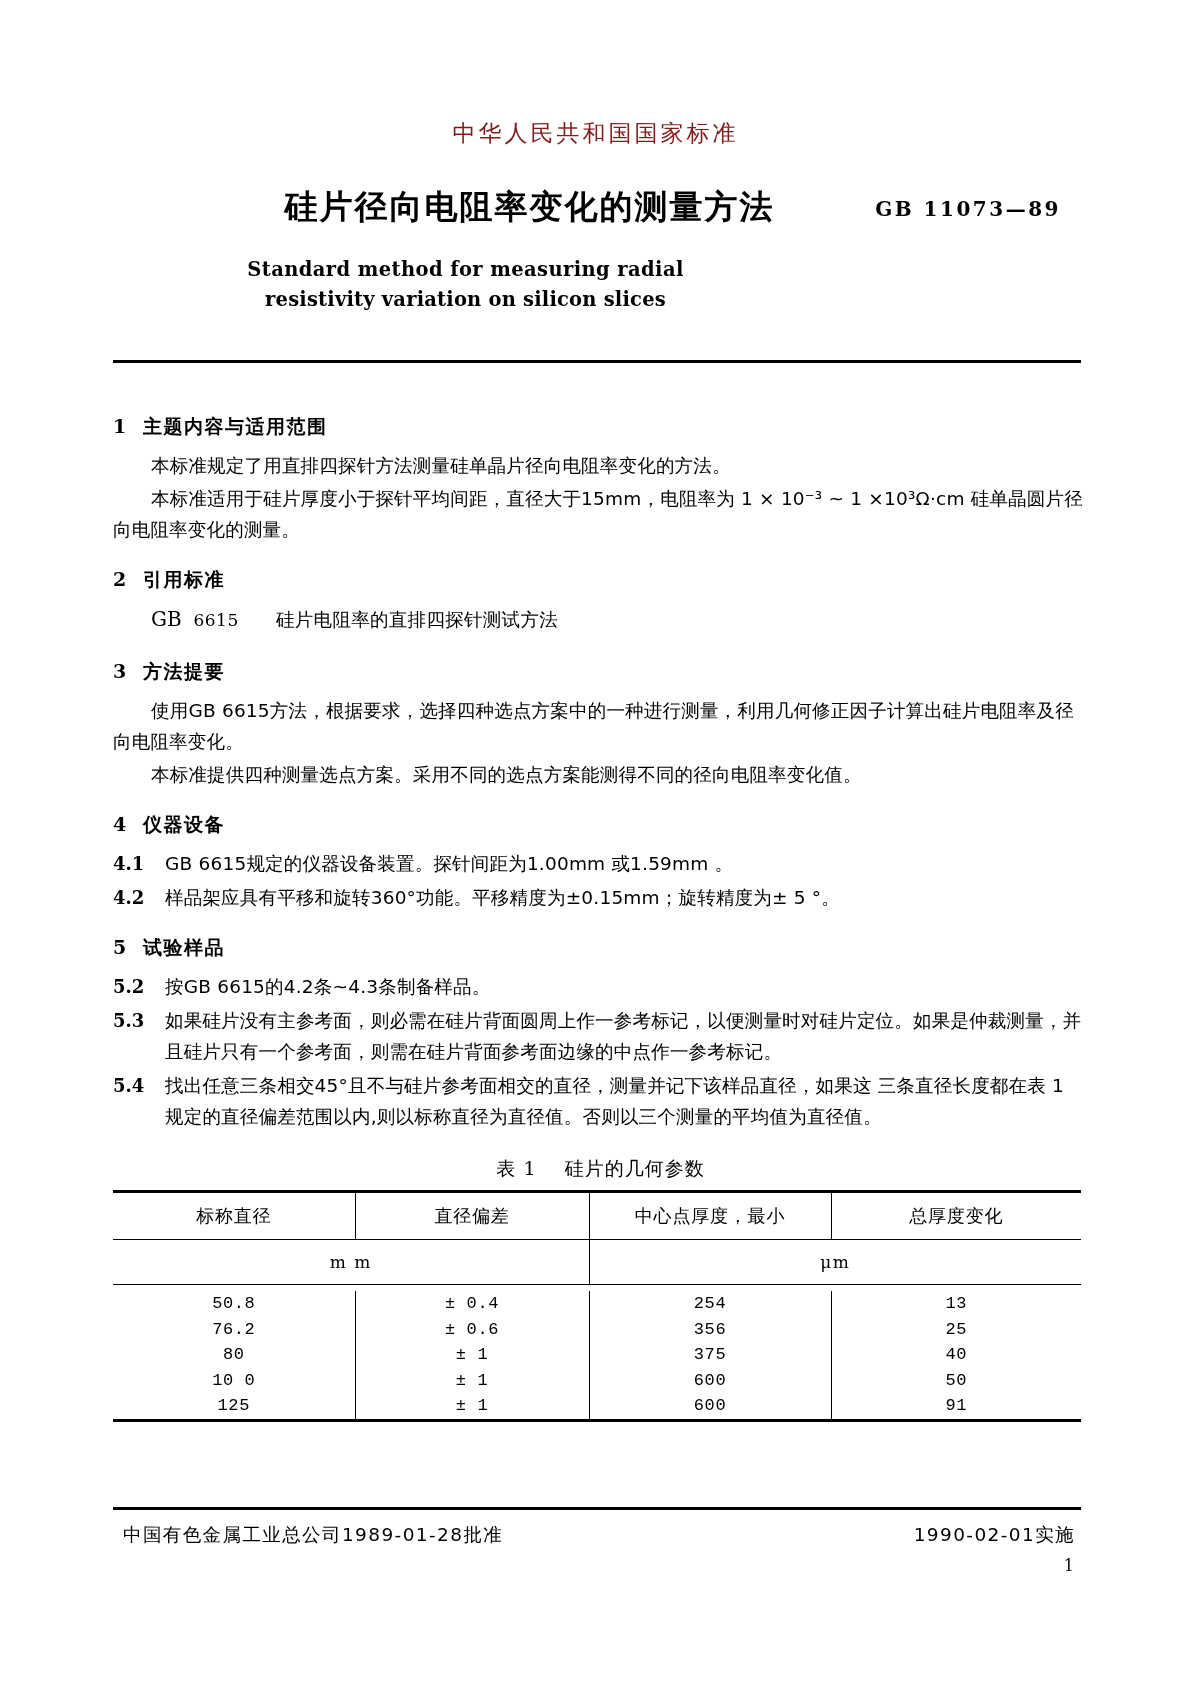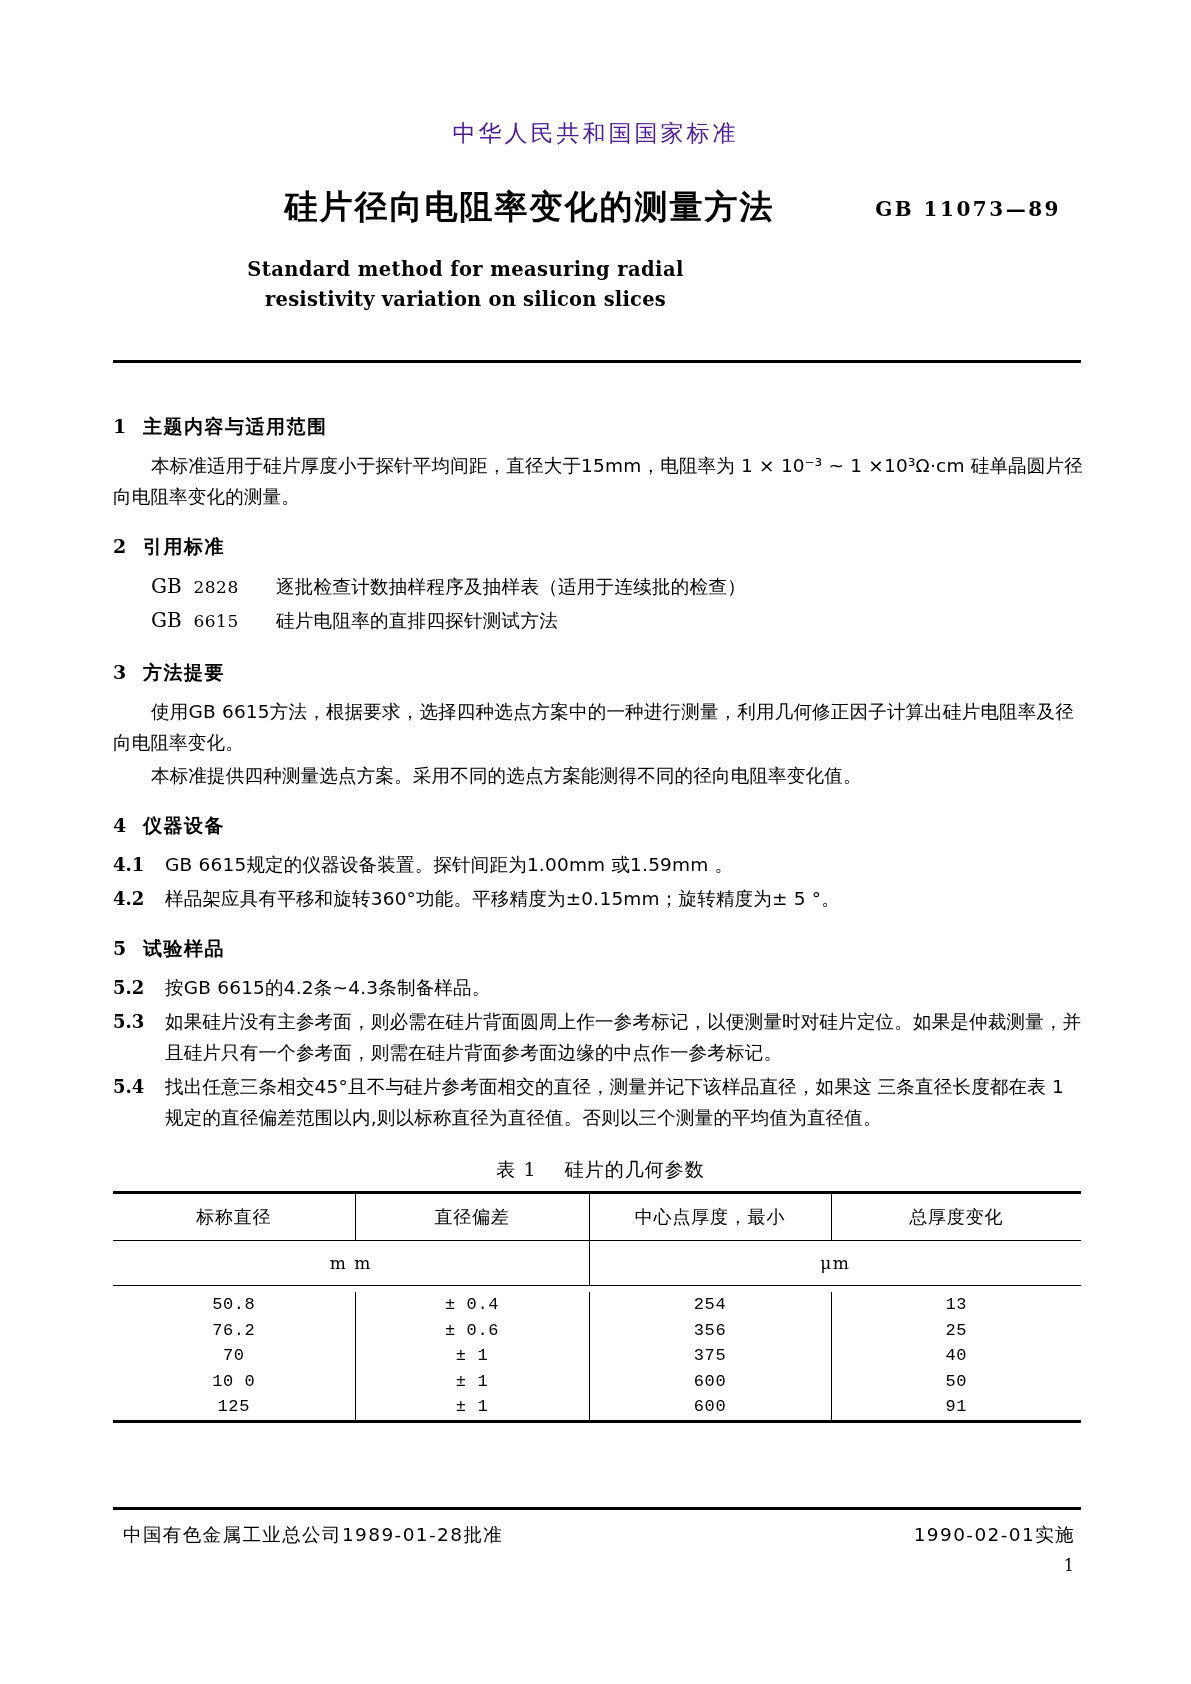--- a/index.html
+++ b/index.html
@@ -26,21 +26,21 @@
     position: absolute;
     left: 0;
     right: 0;
     top: 118px;
     text-align: center;
   }
   .natl-standard {
     font-size: 23px;
     letter-spacing: 3px;
     font-weight: 500;
-    color: #4c1d95;
+    color: #7f1d1d;
   }
   .title-row {
     position: absolute;
     left: 8px;
     right: 0;
     top: 185px;
     height: 50px;
   }
   .doc-title {
     position: absolute;
@@ -264,29 +264,26 @@
   </div>
 
   <div class="rule-top"></div>
 
   <div class="body">
 
     <div class="sec-head">
       <span class="num">1</span>
       <span class="txt">主题内容与适用范围</span>
     </div>
+    <p class="para">本标准规定了用直排四探针方法测量硅单晶片径向电阻率变化的方法。</p>
     <p class="para">本标准适用于硅片厚度小于探针平均间距，直径大于15mm，电阻率为 1 × 10⁻³ ~ 1 ×10³Ω·cm 硅单晶圆片径向电阻率变化的测量。</p>
 
     <div class="sec-head">
       <span class="num">2</span>
       <span class="txt">引用标准</span>
-    </div>
-    <div class="refline">
-      <span class="rnum"><span class="gb">GB</span>&nbsp;&nbsp;<span class="no">2828</span></span>
-      <span class="rtext">逐批检查计数抽样程序及抽样表（适用于连续批的检查）</span>
     </div>
     <div class="refline">
       <span class="rnum"><span class="gb">GB</span>&nbsp;&nbsp;<span class="no">6615</span></span>
       <span class="rtext">硅片电阻率的直排四探针测试方法</span>
     </div>
 
     <div class="sec-head">
       <span class="num">3</span>
       <span class="txt">方法提要</span>
     </div>
@@ -352,21 +349,21 @@
         <tr class="tb-spacer">
           <td class="v"></td>
             <td class="v"></td>
             <td class="v"></td>
             <td></td>
         </tr>
         <tr class="databody">
           <td class="v">
             <div>50.8</div>
             <div>76.2</div>
-            <div>70</div>
+            <div>80</div>
             <div>10 0</div>
             <div>125</div>
           </td>
           <td class="v">
             <div>± 0.4</div>
             <div>± 0.6</div>
             <div>± 1</div>
             <div>± 1</div>
             <div>± 1</div>
           </td>

